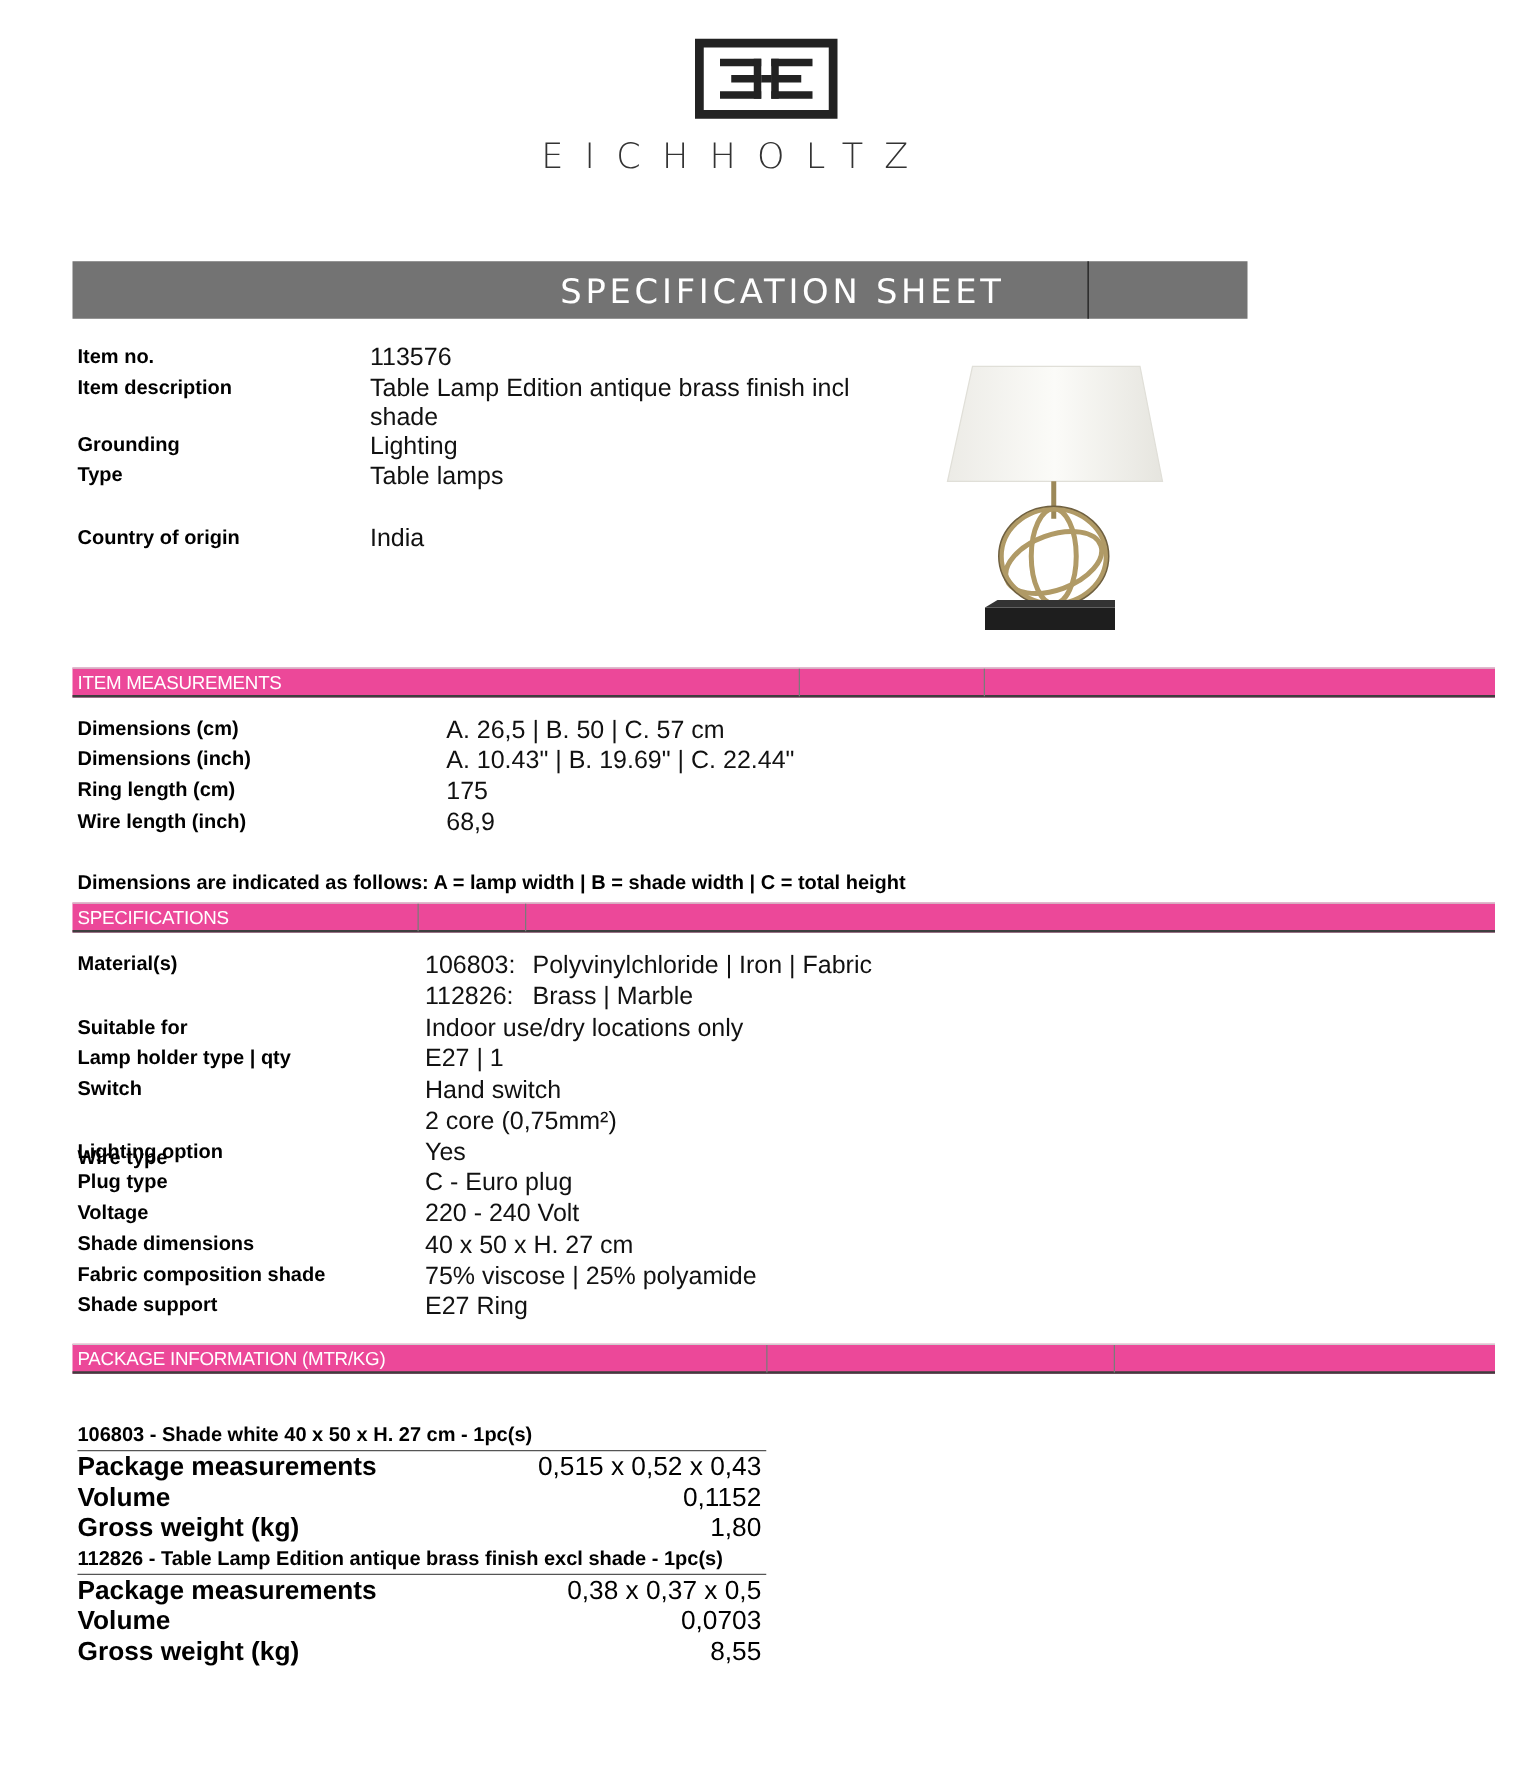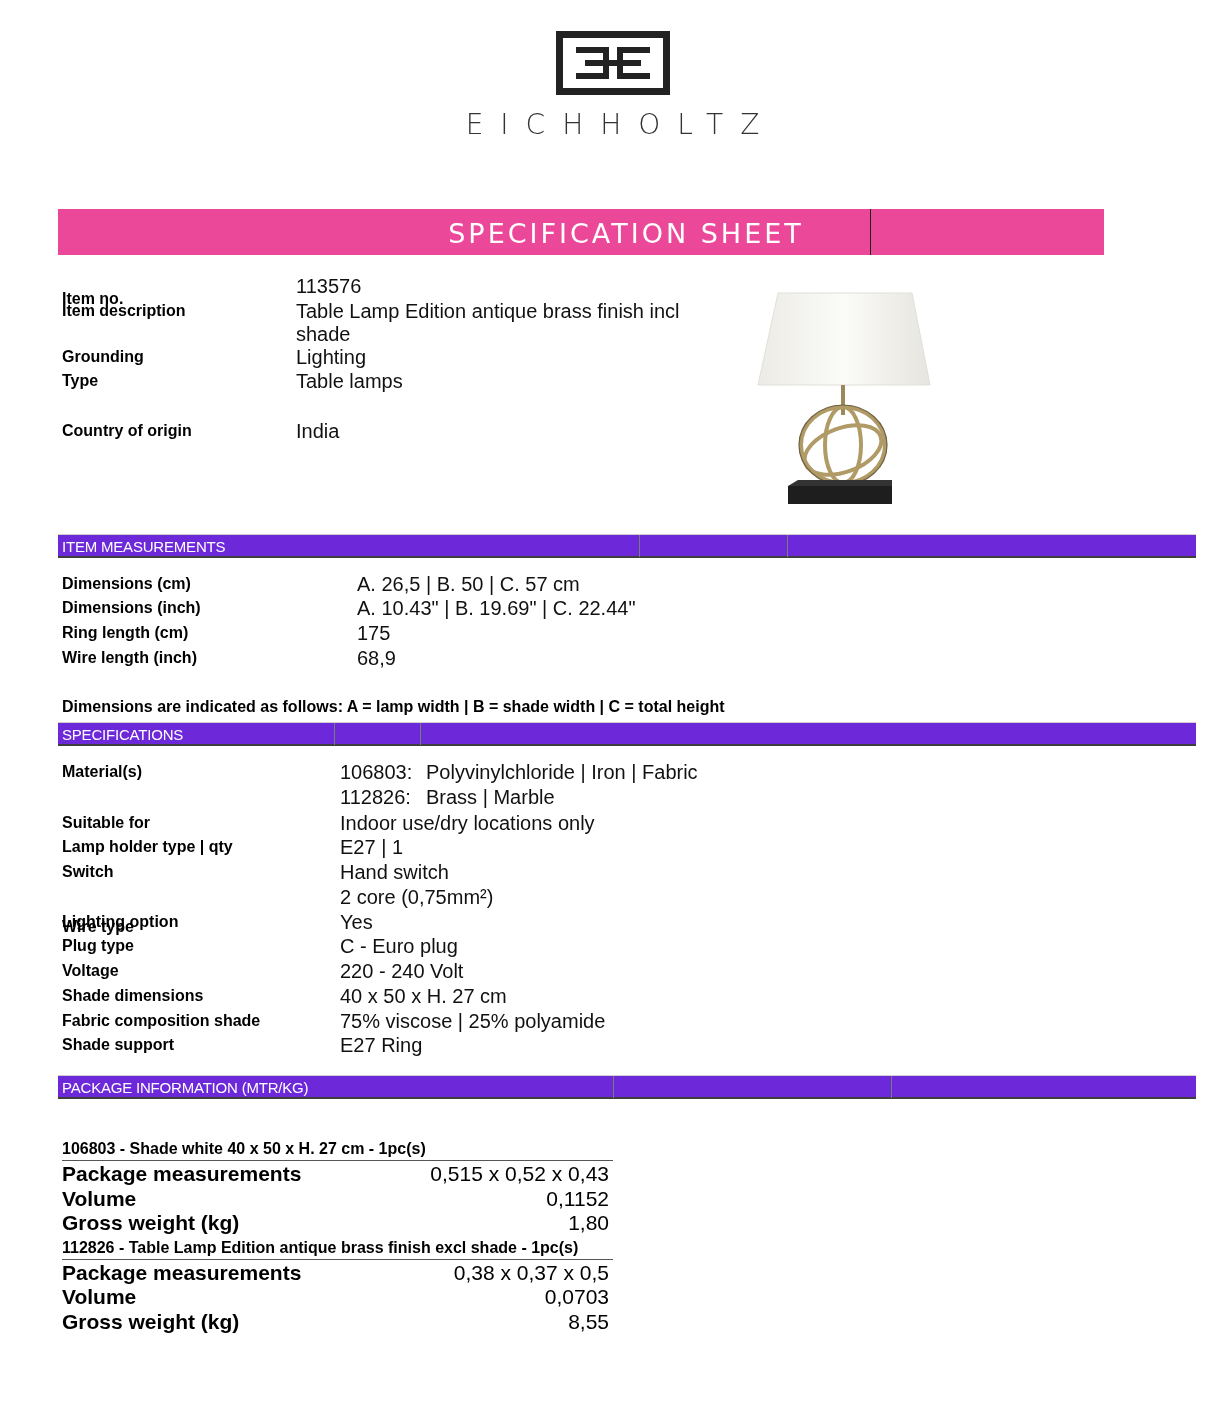--- a/index.html
+++ b/index.html
@@ -9,45 +9,45 @@
     color: #000;
   }
 
   
   .logo-box {
     position: absolute; left: 556px; top: 31px; width: 114px; height: 64px;
     box-sizing: border-box; border: 7px solid #222;
   }
   .logo-box svg { position: absolute; left: 0; top: 0; }
   .brand {
-    position: absolute; left: 440px; top: 108px; width: 345px; text-align: center;
+    position: absolute; left: 416px; top: 108px; width: 345px; 
     font-family: "DejaVu Sans", sans-serif; font-weight: 300; font-size: 28px;
     letter-spacing: 17px; color: #333; padding-left: 17px; box-sizing: border-box;
   }
 
   
   .title-bar {
-    position: absolute; left: 58px; top: 209px; width: 1046px; height: 46px;
-    background: #ec4899;
+    position: absolute; left: 58px; top: 209px; width: 940px; height: 46px;
+    background: #737373;
   }
   .title-bar .divider { position: absolute; left: 812px; top: 0; width: 1px; height: 46px; background: #1a1a1a; }
   .title-text {
     position: absolute; left: 328px; top: 9px; width: 480px; text-align: center;
     color: #fff; font-family: "DejaVu Sans", sans-serif; font-size: 27px;
     letter-spacing: 3px; font-weight: normal;
   }
 
   
   .lbl { position: absolute; font-weight: bold; font-size: 16px; line-height: 20px; }
   .val { position: absolute; font-size: 20px; line-height: 20px; color: #111; }
 
   
   .sec {
     position: absolute; left: 58px; width: 1138px; height: 24px;
-    background: #6d28d9; border-top: 1px solid #cfcfcf; border-bottom: 2px solid #3e3e3e;
+    background: #ec4899; border-top: 1px solid #cfcfcf; border-bottom: 2px solid #3e3e3e;
     box-sizing: border-box;
   }
   .sec .t { position: absolute; left: 4px; top: 2px; color: #fff; font-size: 15px; line-height: 19px; letter-spacing: -0.2px; }
   .sec .d { position: absolute; top: 0; width: 1px; height: 22px; background: #7a7a7a; }
 
   .pkg-head { position: absolute; left: 62px; width: 551px; font-weight: bold; font-size: 16px; line-height: 20px; border-bottom: 1px solid #555; padding-bottom: 1px; }
   .pkg-row { position: absolute; left: 62px; width: 547px; height: 22px; font-size: 21px; line-height: 20px; }
   .pkg-row .k { position: absolute; left: 0; font-weight: bold; }
   .pkg-row .v { position: absolute; right: 0; }
 
@@ -74,21 +74,21 @@
   </svg>
 </div>
 <div class="brand">EICHHOLTZ</div>
 
 <div class="title-bar">
   <div class="title-text">SPECIFICATION SHEET</div>
   <div class="divider"></div>
 </div>
 
 <div>
-  <div class="lbl" style="left:62px;top:289px">Item no.</div>
+  <div class="lbl" style="left:62px;top:276px">Item no.</div>
   <div class="val" style="left:296px;top:276px">113576</div>
 
   <div class="lbl" style="left:62px;top:301px">Item description</div>
   <div class="val" style="left:296px;top:301px">Table Lamp Edition antique brass finish incl</div>
   <div class="val" style="left:296px;top:324px">shade</div>
 
   <div class="lbl" style="left:62px;top:347px">Grounding</div>
   <div class="val" style="left:296px;top:347px">Lighting</div>
 
   <div class="lbl" style="left:62px;top:371px">Type</div>

